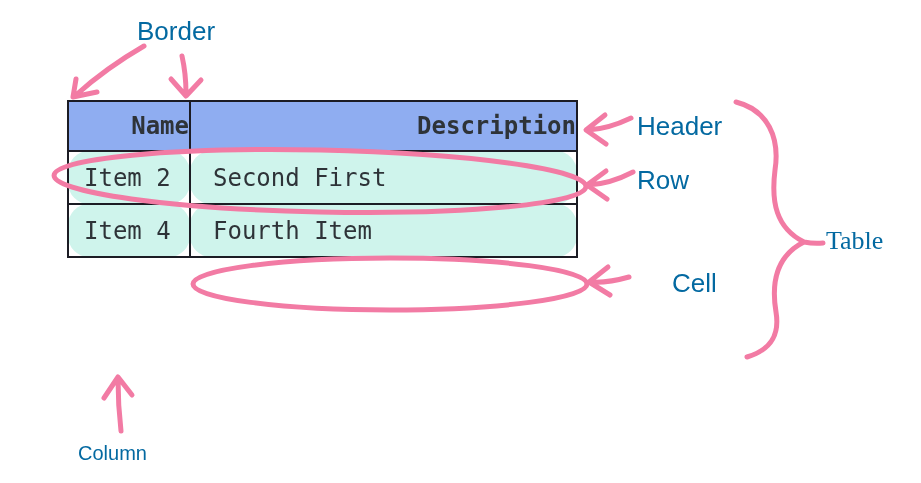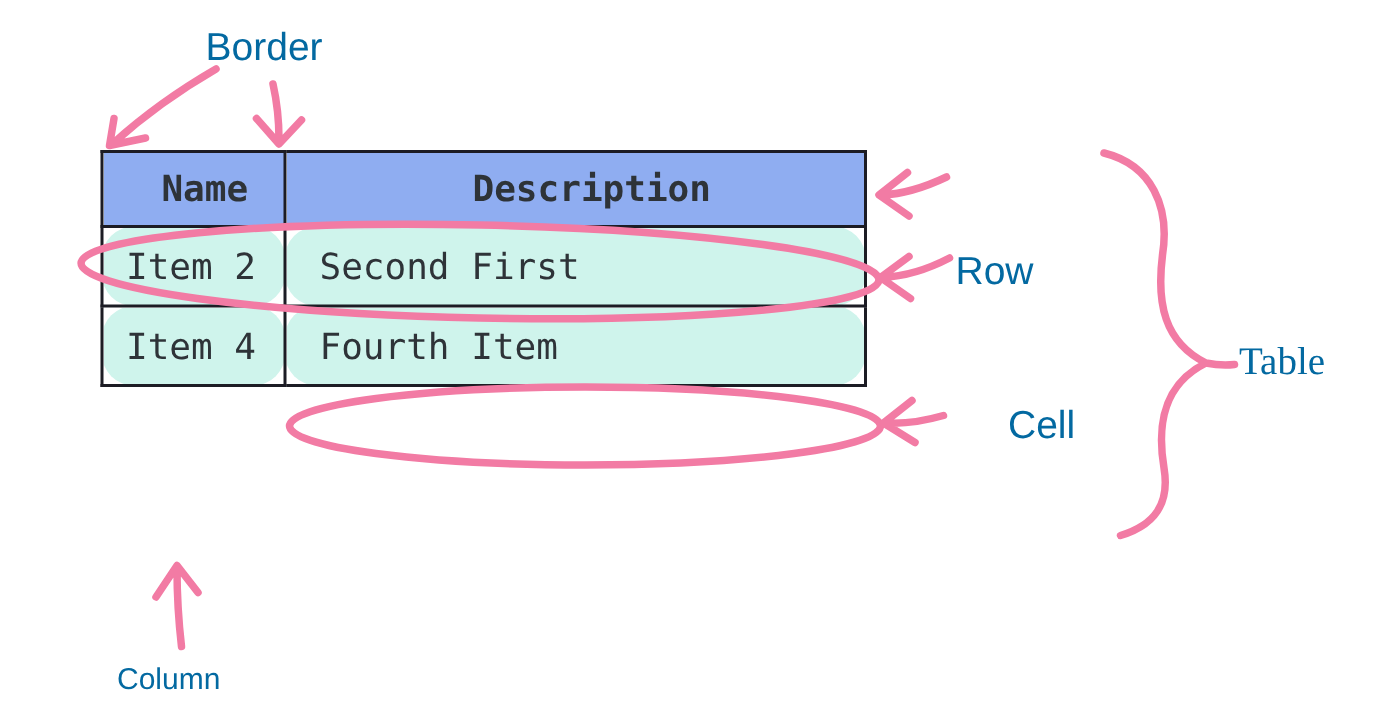--- a/index.html
+++ b/index.html
@@ -27,21 +27,21 @@
     border: 2px solid #1C1C24;
     padding: 0;
     vertical-align: middle;
     white-space: nowrap;
     overflow: hidden;
   }
   table.example th {
     height: 48px;
     background: #8FADF1;
     font-weight: bold;
-    text-align: center;
+    text-align: right;
   }
   table.example td { height: 51px; background: #ffffff; }
   table.example tr.stripe td { background: #CFF4EC; border-radius: 21px; }
   table.example col.c1 { width: 122px; }
   table.example th:first-child, table.example td:first-child { padding-left: 15px; }
   table.example th:last-child,  table.example td:last-child  { padding-left: 22px; }
 
   
   .label {
     position: absolute;
@@ -116,18 +116,19 @@
     <path d="M633,172 Q610,184 588,185 M606,171 L587,185 L607,199"></path>
 
     <path d="M629,277 Q608,283 591,282 M608,267 L589,282 L610,295"></path>
 
     <path d="M121,431 Q118,405 118,379 M104,398 L118,377 L132,395"></path>
 
     <path d="M736,102 C768,110 780,138 775,170 C771,202 776,228 804,242 C776,256 771,282 776,312 C780,336 770,350 747,357 M804,242 Q814,244 823,243"></path>
   </svg>
 
   <div class="label label-border">Border</div>
+  <div class="label label-header">Header</div>
   <div class="label label-row">Row</div>
   <div class="label label-cell">Cell</div>
   <div class="label label-table">Table</div>
   <div class="label label-column">Column</div>
 
 </div>
 
 </body></html>

